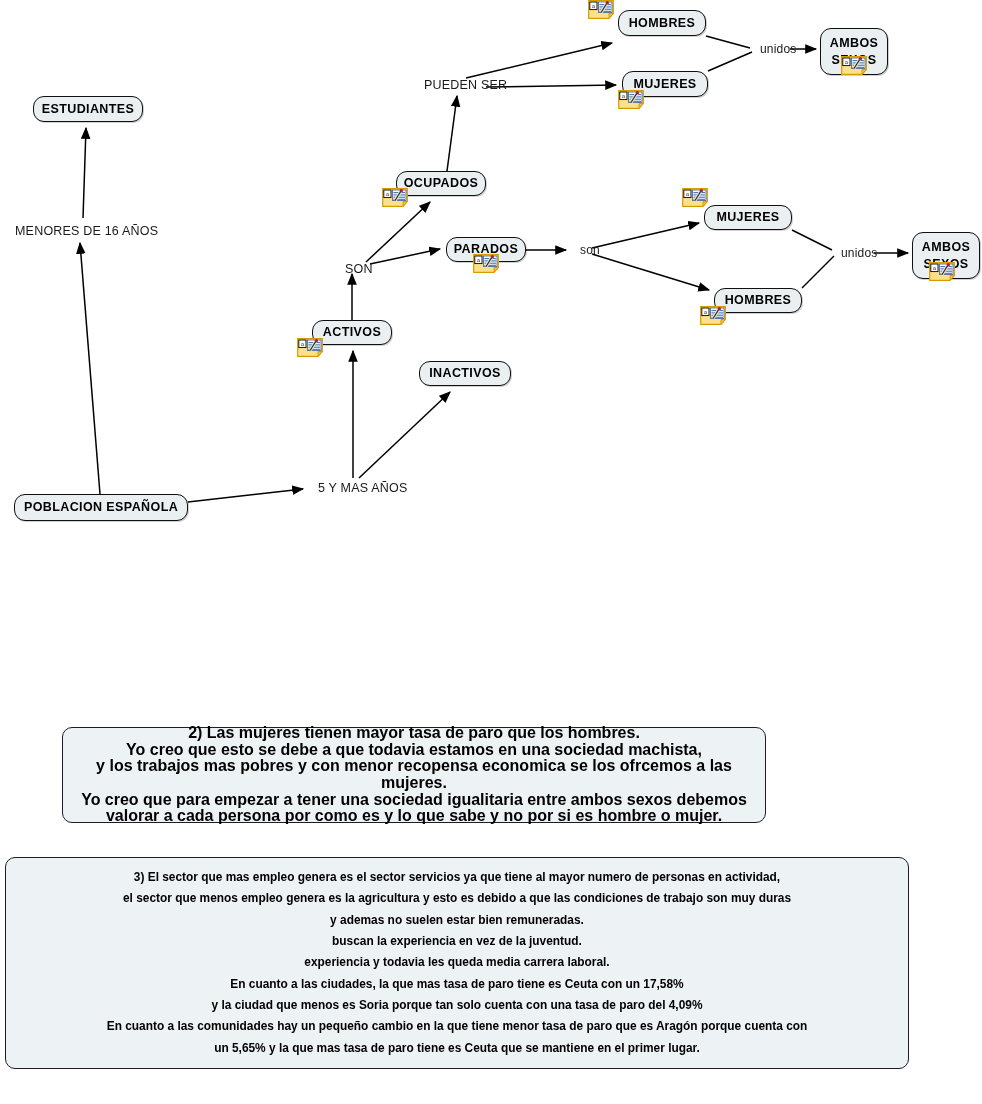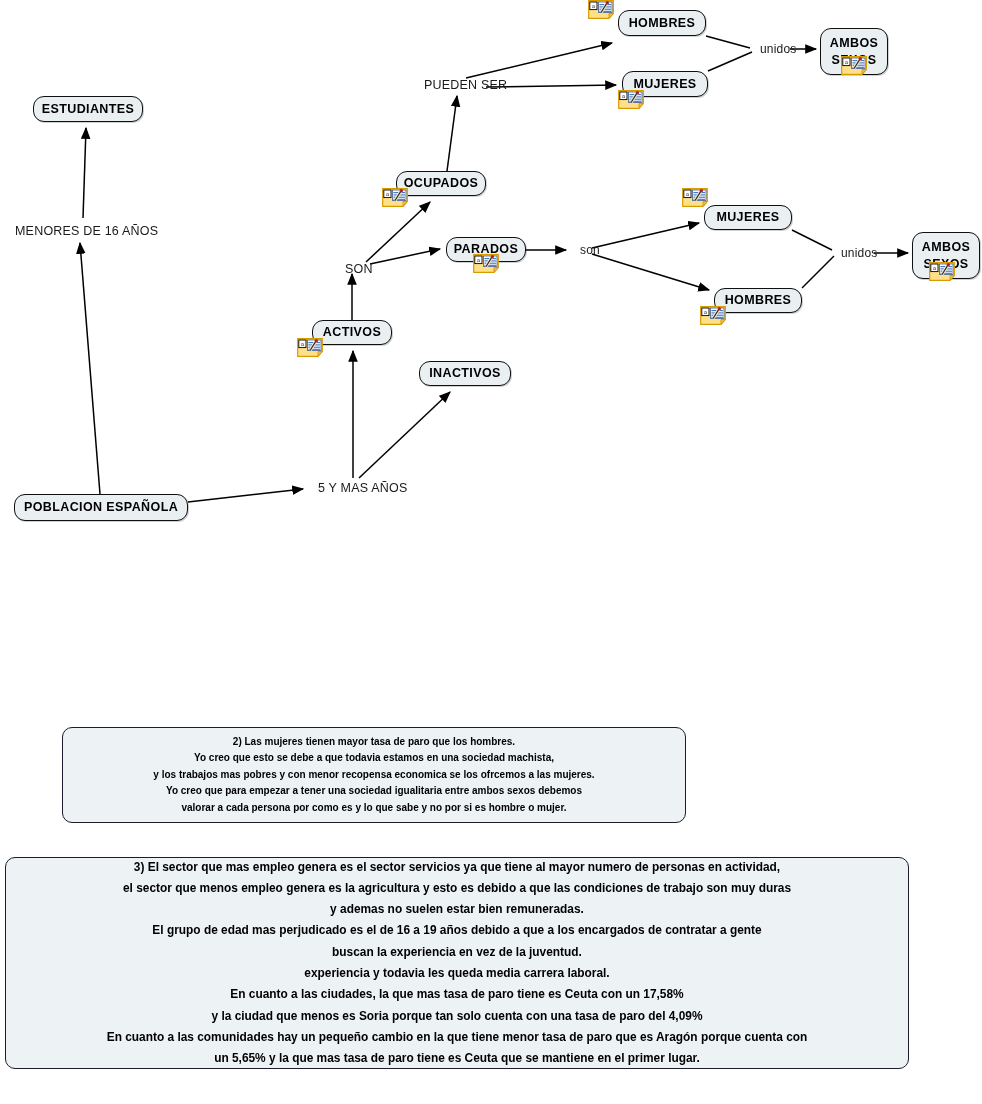--- a/index.html
+++ b/index.html
@@ -87,23 +87,23 @@
     display: flex;
     flex-direction: column;
     justify-content: center;
   }
   .textbox .line {
     display: block;
   }
   #textbox-2 {
     left: 62px;
     top: 727px;
-    width: 624px;
+    width: 704px;
     height: 96px;
-    font-size: 10px;
+    font-size: 16px;
     line-height: 16.6px;
     padding: 4px 10px;
   }
   #textbox-3 {
     left: 5px;
     top: 857px;
     width: 904px;
     height: 212px;
     font-size: 11.9px;
     line-height: 21.3px;
@@ -429,21 +429,20 @@
     <span class="line">Yo creo que esto se debe a que todavia estamos en una sociedad machista,</span>
     <span class="line">y los trabajos mas pobres y con menor recopensa economica se los ofrcemos a las mujeres.</span>
     <span class="line">Yo creo que para empezar a tener una sociedad igualitaria entre ambos sexos debemos</span>
     <span class="line">valorar a cada persona por como es y lo que sabe y no por si es hombre o mujer.</span>
   </div>
 
   <div class="textbox" id="textbox-3">
     <span class="line">3) El sector que mas empleo genera es el sector servicios ya que tiene al mayor numero de personas en actividad,</span>
     <span class="line">el sector que menos empleo genera es la agricultura y esto es debido a que las condiciones de trabajo son muy duras</span>
     <span class="line">y ademas no suelen estar bien remuneradas.</span>
-    <span class="line">El grupo de edad mas perjudicado es el de 16 a 19 años debido a que a los encargados de contratar a gente</span>
     <span class="line">buscan la experiencia en vez de la juventud.</span>
     <span class="line">experiencia y todavia les queda media carrera laboral.</span>
     <span class="line">En cuanto a las ciudades, la que mas tasa de paro tiene es Ceuta con un 17,58%</span>
     <span class="line">y la ciudad que menos es Soria porque tan solo  cuenta con una tasa de paro del 4,09%</span>
     <span class="line">En cuanto a las comunidades hay un pequeño cambio en la que tiene menor tasa de paro que es Aragón porque cuenta con</span>
     <span class="line">un 5,65% y la que mas tasa de paro tiene es Ceuta que se mantiene en el primer lugar.</span>
   </div>
 
 </div>
 

